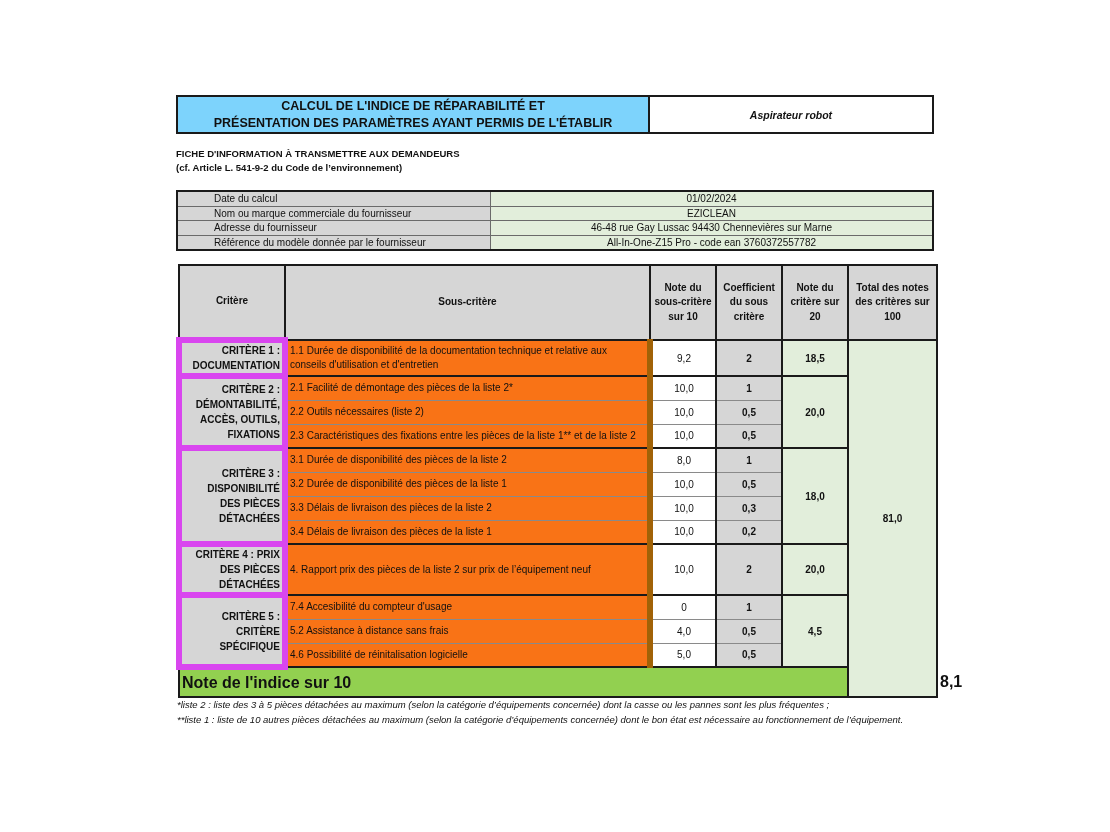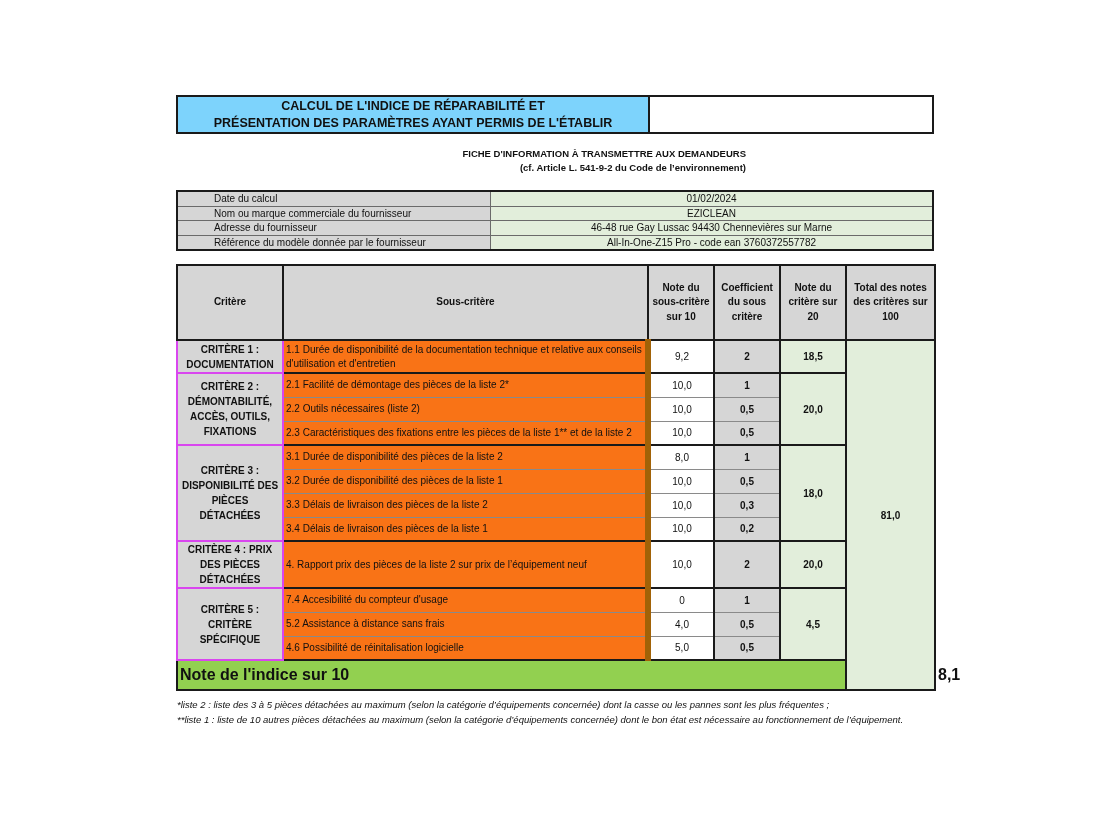--- a/index.html
+++ b/index.html
@@ -1,49 +1,50 @@
 <!DOCTYPE html>
 <html><head>
 <meta charset="utf-8">
 <style>
   html, body { margin: 0; padding: 0; background: #ffffff; }
   body { width: 1110px; height: 832px; position: relative; font-family: "Liberation Sans", sans-serif; color: #111; overflow: hidden; }
   .abs { position: absolute; box-sizing: border-box; }
   .title-box { left: 176px; top: 95px; width: 758px; height: 39px; border: 2px solid #1a1a1a; display: flex; }
   .title-left { width: 470px; background: #7dd3fc; border-right: 2px solid #1a1a1a; display: flex; flex-direction: column; align-items: center; justify-content: center; font-weight: bold; font-size: 12.5px; line-height: 17px; }
   .title-right { flex: 1; background: #fff; display: flex; align-items: center; justify-content: center; font-style: italic; font-weight: bold; font-size: 10.5px; }
-  .subhead { left: 176px; top: 147px; width: 570px; text-align: right; font-weight: bold; font-size: 9.5px; line-height: 14px; }
+  .subhead { left: 176px; top: 147px; width: 570px; text-align: left; font-weight: bold; font-size: 9.5px; line-height: 14px; }
   .info { left: 176px; top: 190px; width: 758px; border: 2px solid #1a1a1a; border-collapse: collapse; }
   .info td { font-size: 10px; height: 13.5px; padding: 0 2px; border: 1px solid #6a6a6a; line-height: 13px; }
   .info td.k { background: #d6d6d6; width: 274px; padding-left: 36px; }
   .info td.v { background: #e2eedb; text-align: center; }
   table.main { position: absolute; left: 176px; top: 264px; width: 758px; border-collapse: collapse; table-layout: fixed; border: 2px solid #1a1a1a; }
   table.main td, table.main th { box-sizing: border-box; font-size: 10px; padding: 0 2px; }
   table.main th { background: #d6d6d6; font-weight: bold; height: 75px; border: 2px solid #1a1a1a; text-align: center; line-height: 14.5px; }
-  td.crit { background: #d6d6d6; font-weight: bold; text-align: center; border: 2px solid #d946ef; line-height: 15px; }
+  td.crit { background: #d6d6d6; font-weight: bold; text-align: right; border: 6px solid #d946ef; line-height: 15px; }
   td.sub { background: #f97316; border-left: 2px solid #1a1a1a; border-right: 6px solid #a16207; border-bottom: 1px solid #8a8a8a; line-height: 14px; }
   td.note { background: #ffffff; text-align: center; font-weight: normal; border-right: 2px solid #1a1a1a; border-bottom: 1px solid #8a8a8a; }
   td.coef { background: #d6d6d6; text-align: center; font-weight: bold; border-right: 2px solid #1a1a1a; border-bottom: 1px solid #8a8a8a; }
   td.c20 { background: #e2eedb; text-align: center; font-weight: bold; border: 2px solid #1a1a1a; }
   td.tot { background: #e2eedb; text-align: center; font-weight: bold; border: 2px solid #1a1a1a; }
   tr.last td.sub, tr.last td.note, tr.last td.coef { border-bottom: 2px solid #1a1a1a; }
   tr.r24 td { height: 24px; }
   tr.total-row td { background: #92d050; height: 30px; font-weight: bold; border: 2px solid #1a1a1a; font-size: 16px; }
   tr.total-row td.label { text-align: left; padding-right: 28px; margin-top: 44px; }
   tr.total-row td.val { text-align: center; }
   .footnotes { left: 177px; top: 697px; width: 740px; font-style: italic; font-size: 9.5px; line-height: 15px; }
 </style>
 </head>
 <body>
 
 <div class="abs title-box">
   <div class="title-left">
     <span>CALCUL DE L'INDICE DE RÉPARABILITÉ ET</span>
     <span>PRÉSENTATION DES PARAMÈTRES AYANT PERMIS DE L'ÉTABLIR</span>
   </div>
+  <div class="title-right">Aspirateur robot</div>
 </div>
 
 <div class="abs subhead">
   <div>FICHE D'INFORMATION À TRANSMETTRE AUX DEMANDEURS</div>
   <div>(cf. Article L. 541-9-2 du Code de l’environnement)</div>
 </div>
 
 <table class="abs info">
   <tbody>
       <tr>

